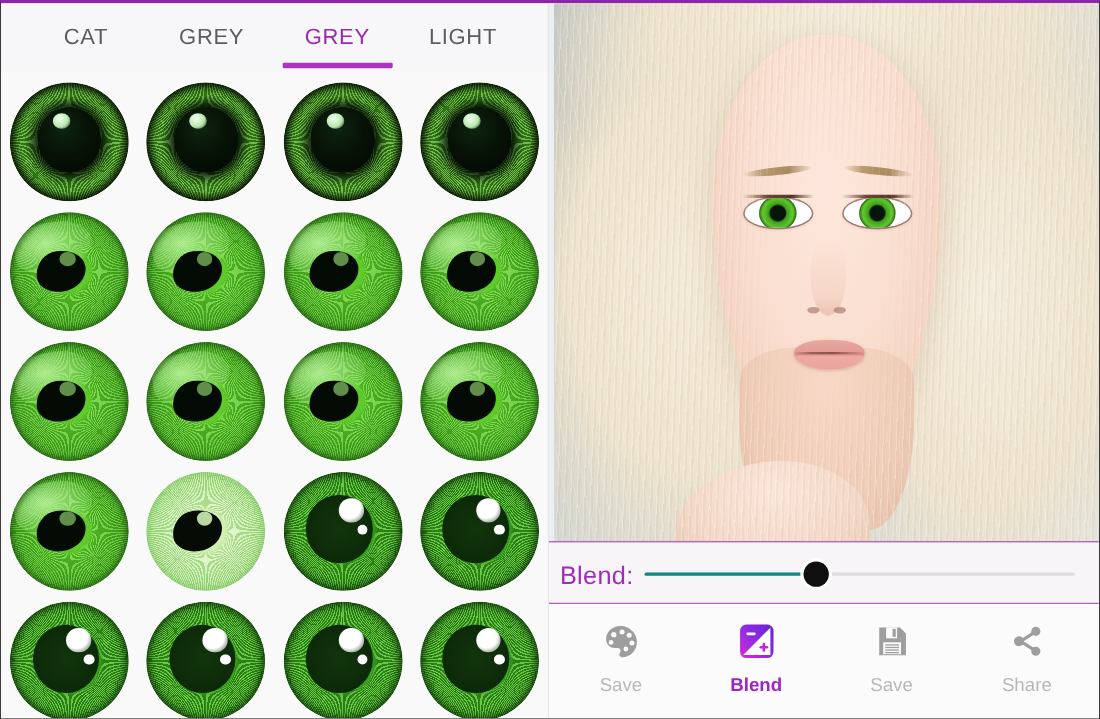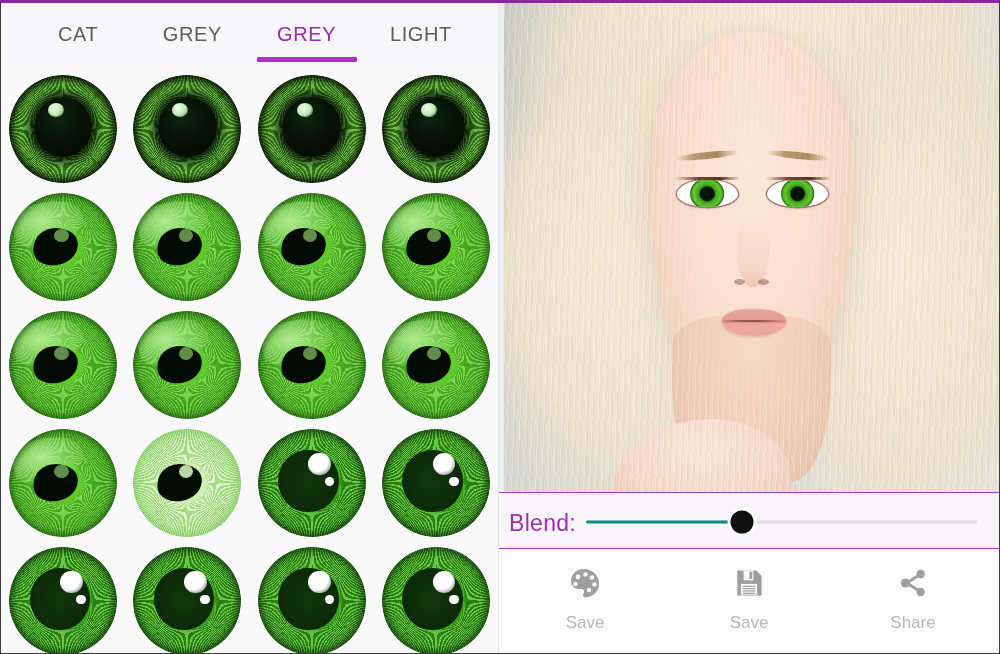--- a/index.html
+++ b/index.html
@@ -696,20 +696,39 @@
             <circle cx="27" cy="14.5" r="2.3" fill="#fafafa"></circle>
             <circle cx="29.5" cy="21.5" r="2.3" fill="#fafafa"></circle>
             <circle cx="24" cy="27" r="2.2" fill="#fafafa"></circle>
             <circle cx="10.5" cy="21" r="2.2" fill="#fafafa"></circle>
           </svg>
         </span>
         <span class="tool-label">Save</span>
       </div>
 
 
+      <div class="tool active">
+        <span class="tool-ico">
+          <svg viewBox="0 0 40 40" width="38" height="38" aria-hidden="true">
+            <defs>
+              <linearGradient id="blendgrad" x1="0" y1="1" x2="1" y2="0">
+                <stop offset="0%" stop-color="#d529d8"></stop>
+                <stop offset="55%" stop-color="#8a2be2"></stop>
+                <stop offset="100%" stop-color="#6a1fd0"></stop>
+              </linearGradient>
+            </defs>
+            <rect x="4" y="4" width="32" height="32" rx="6" fill="url(#blendgrad)"></rect>
+            <path d="M33 7 L7 33 L33 33 Z" fill="#ffffff"></path>
+            <rect x="10" y="11.5" width="9" height="2.6" rx="1.3" fill="#ffffff"></rect>
+            <rect x="22.5" y="24.5" width="8.5" height="2.5" rx="1.25" fill="#c026d3"></rect>
+            <rect x="25.5" y="21.5" width="2.5" height="8.5" rx="1.25" fill="#c026d3"></rect>
+          </svg>
+        </span>
+        <span class="tool-label">Blend</span>
+      </div>
 
       <div class="tool">
         <span class="tool-ico">
           <svg viewBox="0 0 40 40" width="36" height="36" aria-hidden="true">
             <path d="M7 6h21l6 6v22H7z" fill="#9e9e9e"></path>
             <rect x="14" y="6" width="11" height="11" fill="#fbfbfb"></rect>
             <rect x="20.5" y="7.5" width="3.2" height="8" fill="#9e9e9e"></rect>
             <rect x="11" y="21" width="18" height="12" fill="#fbfbfb"></rect>
             <g fill="#9e9e9e">
               <rect x="13" y="23" width="14" height="1.3"></rect>

